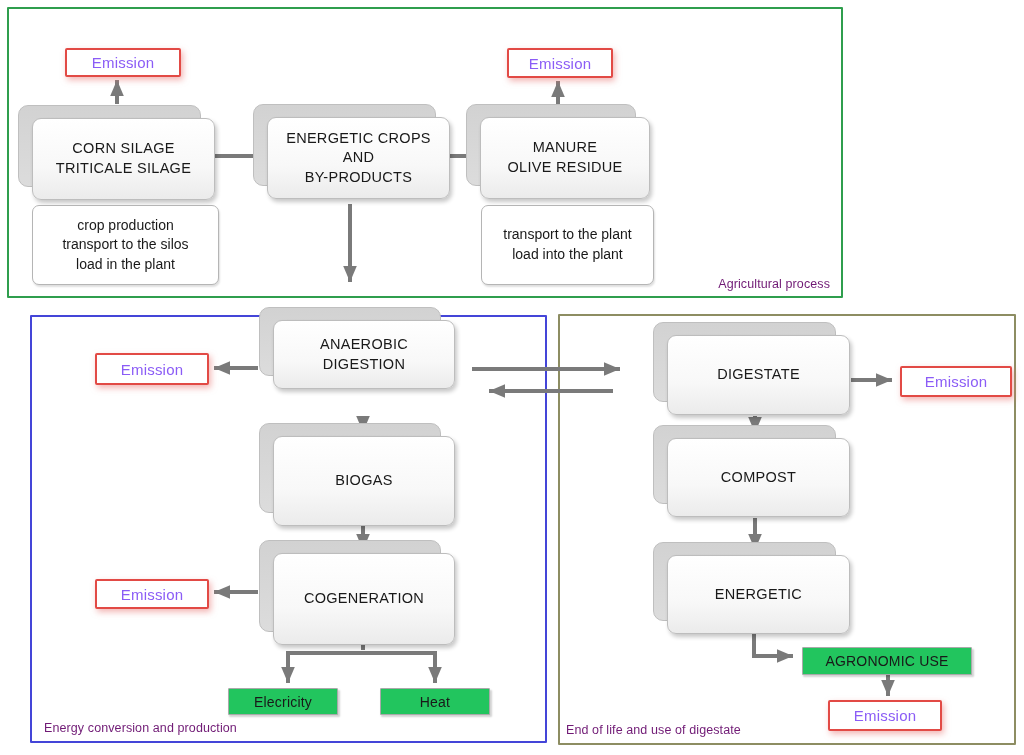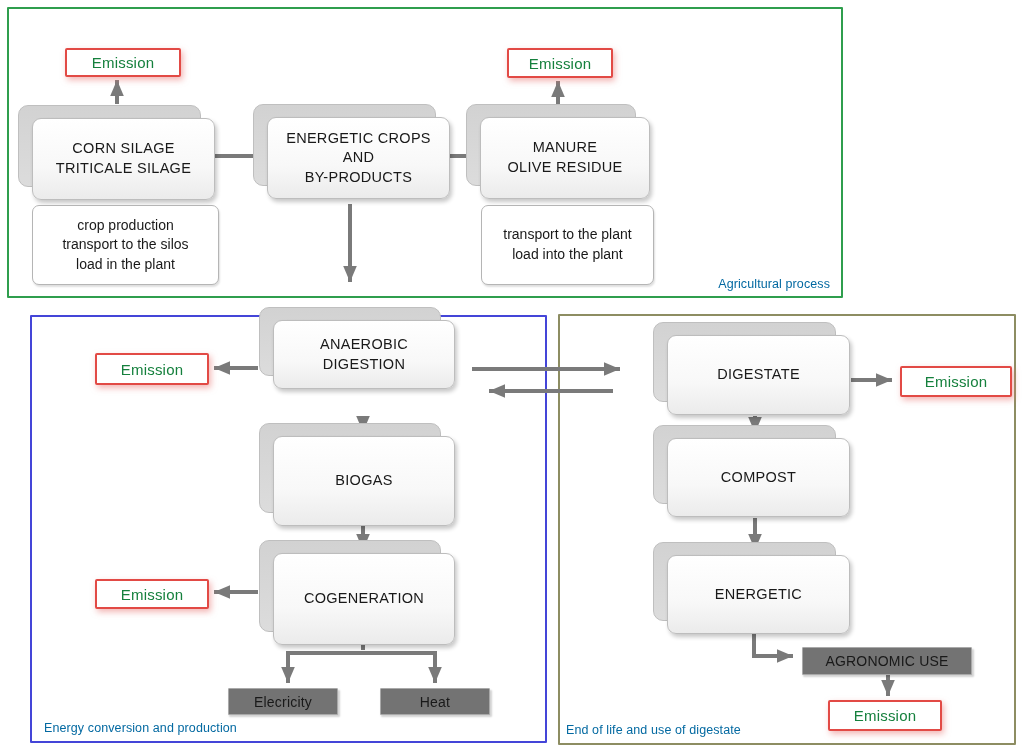--- a/index.html
+++ b/index.html
@@ -12,21 +12,21 @@
   html,body{margin:0;padding:0;background:#fff;}
   #canvas{
     position:relative;width:1024px;height:755px;background:#ffffff;overflow:hidden;
     font-family:"Liberation Sans", sans-serif;color:#1c1c1c;
   }
   .frame{position:absolute;border:2px solid #000;background:transparent;border-radius:1px;}
   .frame.agri{border-color:var(--agricultural-border,#2f9e4d);}
   .frame.energy{border-color:var(--energy-border,#4445d8);}
   .frame.dig{border-color:var(--digestate-border,#8d8d62);}
   .section-label{
-    position:absolute;font-size:12.5px;color:#0369a1;letter-spacing:.1px;white-space:nowrap;
+    position:absolute;font-size:12.5px;color:#701a75;letter-spacing:.1px;white-space:nowrap;
   }
   .stack{position:absolute;}
   .stack .back{
     position:absolute;left:-14px;top:-13px;width:100%;height:100%;
     background:linear-gradient(180deg,#d2d2d2,#dcdcdc);
     border:1px solid #bfbfbf;border-radius:10px;
   }
   .stack .front{
     position:absolute;left:0;top:0;width:100%;height:100%;
     background:linear-gradient(180deg,#ffffff 0%,#f8f8f8 60%,#ebebeb 100%);
@@ -38,30 +38,30 @@
     font-size:14.5px;letter-spacing:.3px;white-space:pre-line;line-height:1.35;color:#191919;
     padding:0 6px;
   }
   .note{
     position:absolute;background:#fff;border:1px solid #b5b5b5;border-radius:7px;
     box-shadow:1px 2px 2px rgba(0,0,0,.13);
     display:flex;align-items:center;justify-content:center;text-align:center;
   }
   .note .ntext{font-size:14px;white-space:pre-line;line-height:1.4;color:#191919;}
   .small-box{
-    position:absolute;background:#737373;border:1px solid #a9a9a9;border-radius:1px;
+    position:absolute;background:#22c55e;border:1px solid #a9a9a9;border-radius:1px;
     box-shadow:1.5px 2px 2px rgba(0,0,0,.18);
     display:flex;align-items:center;justify-content:center;text-align:center;
     font-size:14px;color:#191919;letter-spacing:.2px;
   }
   .emission{
     position:absolute;background:#fff;border:2px solid var(--emission-border,#e24a45);border-radius:2px;
     box-shadow:2px 3px 6px rgba(232,120,118,.55);
     display:flex;align-items:center;justify-content:center;
-    font-size:15px;color:#15803d;letter-spacing:.2px;
+    font-size:15px;color:#8b5cf6;letter-spacing:.2px;
   }
   #arrows{position:absolute;left:0;top:0;width:1024px;height:755px;pointer-events:none;}
   .arrow{stroke:var(--arrow-color,#7a7a7a);stroke-width:4;fill:none;}
   .arrowhead{fill:var(--arrow-color,#7a7a7a);}
 </style>
 </head>
 <body>
 
 <div id="canvas">
 

